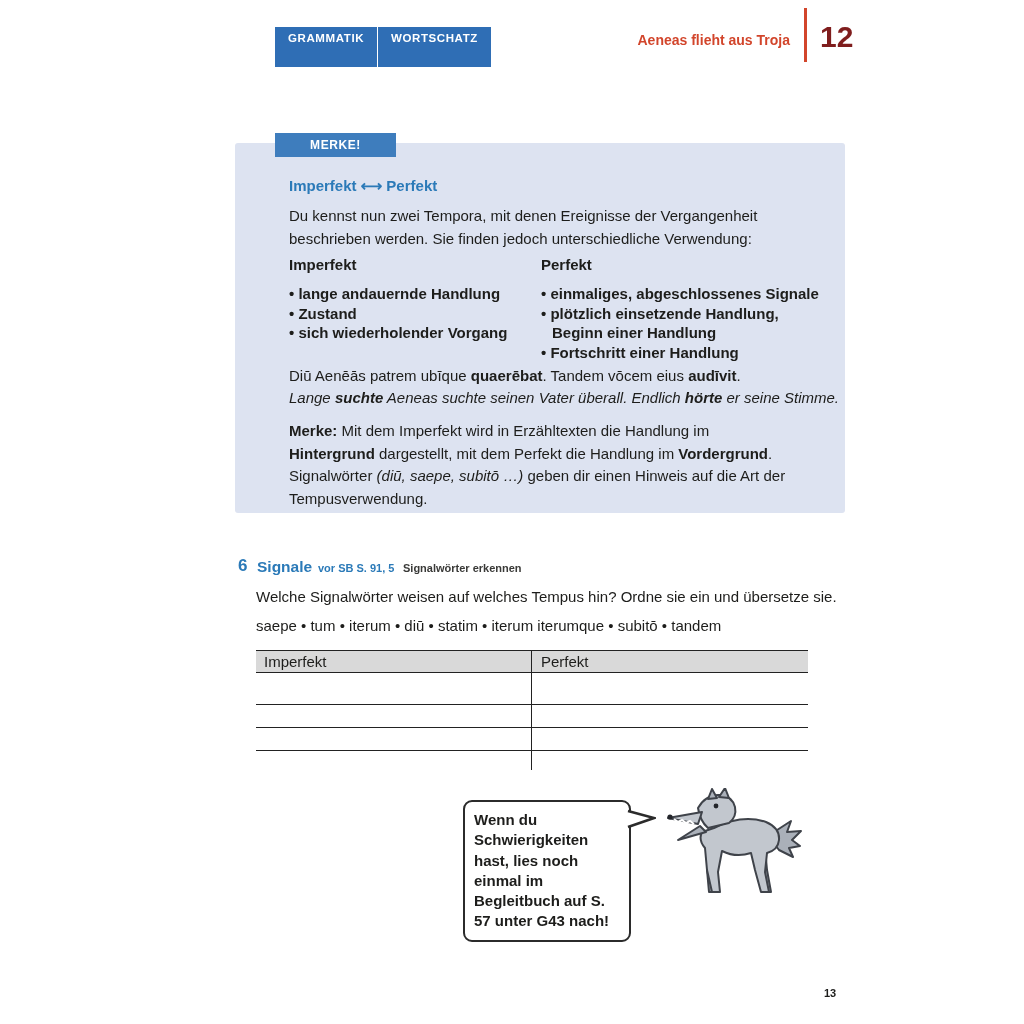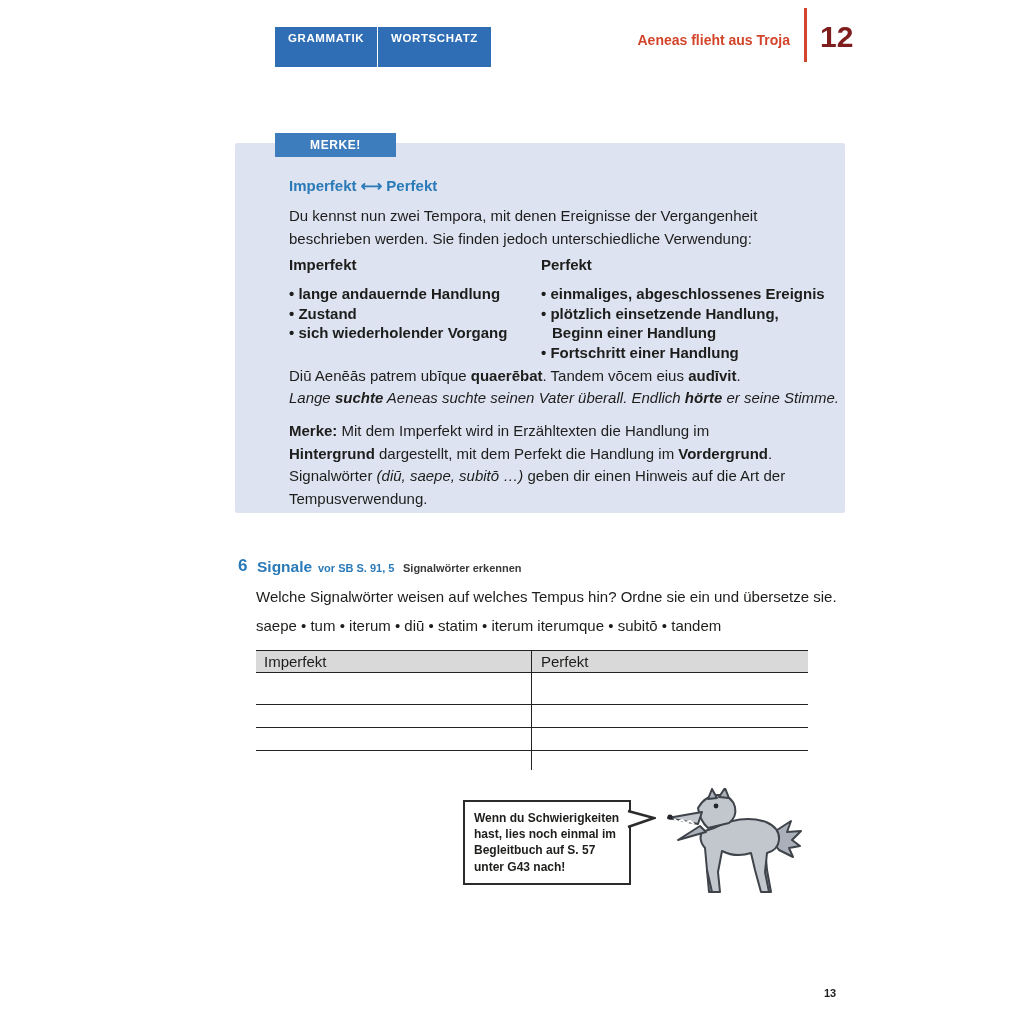--- a/index.html
+++ b/index.html
@@ -75,22 +75,22 @@
   .th-cell-2 { width: 277px; padding-left: 10px; }
   .row-line { position: absolute; left: 256px; width: 552px; height: 1px; background: #222; }
   .row-line-1 { top: 704px; }
   .row-line-2 { top: 727px; }
   .row-line-3 { top: 750px; }
   .table-vline { position: absolute; left: 531px; top: 650px; width: 1px; height: 120px; background: #222; }
 
   
   .hint-bubble {
     position: absolute; left: 463px; top: 800px; width: 168px;
-    background: #ffffff; border: 2px solid #2b2b2b; border-radius: 0;
-    padding: 8px 9px; font-size: 12px; font-weight: bold; line-height: 1.35;
+    background: #ffffff; border: 2px solid #2b2b2b; border-radius: 9px;
+    padding: 8px 9px; font-size: 15px; font-weight: bold; line-height: 1.35;
     z-index: 1;
   }
   .bubble-tail { position: absolute; left: 626px; top: 808px; z-index: 2; }
   .wolf { position: absolute; left: 652px; top: 788px; width: 150px; height: 112px; }
 
   .page-num { position: absolute; left: 824px; top: 987px; font-size: 11px; font-weight: bold; }
 </style>
 </head>
 <body>
 
@@ -109,21 +109,21 @@
 
   <div class="col-head col-head-left">Imperfekt</div>
   <div class="col-head col-head-right">Perfekt</div>
 
   <div class="col-list col-list-left">
     <div class="bullet-item">• lange andauernde Handlung</div>
     <div class="bullet-item">• Zustand</div>
     <div class="bullet-item">• sich wiederholender Vorgang</div>
   </div>
   <div class="col-list col-list-right">
-    <div class="bullet-item">• einmaliges, abgeschlossenes Ereignis</div>
+    <div class="bullet-item">• einmaliges, abgeschlossenes Signale</div>
     <div class="bullet-item">• plötzlich einsetzende Handlung,
 Beginn einer Handlung</div>
     <div class="bullet-item">• Fortschritt einer Handlung</div>
   </div>
 
   <div class="latin-line"><span>Diū Aenēās patrem ubīque </span><b>quaerēbat</b><span>. Tandem vōcem eius </span><b>audīvit</b><span>.</span></div>
 
   <div class="trans-line"><span>Lange </span><b>suchte</b><span> Aeneas suchte seinen Vater überall. Endlich </span><b>hörte</b><span> er seine Stimme.</span></div>
 
   <div class="merke-note">

